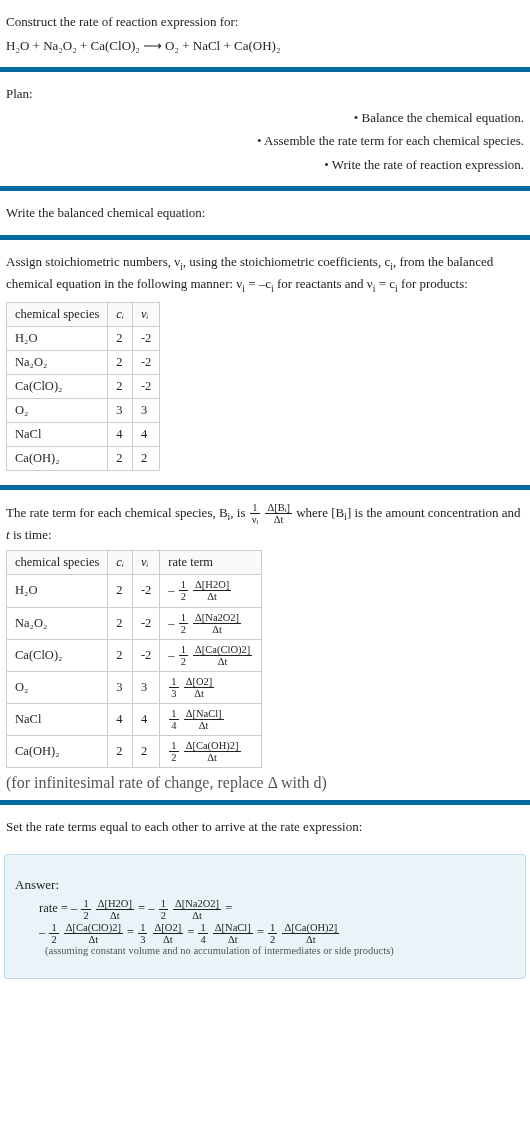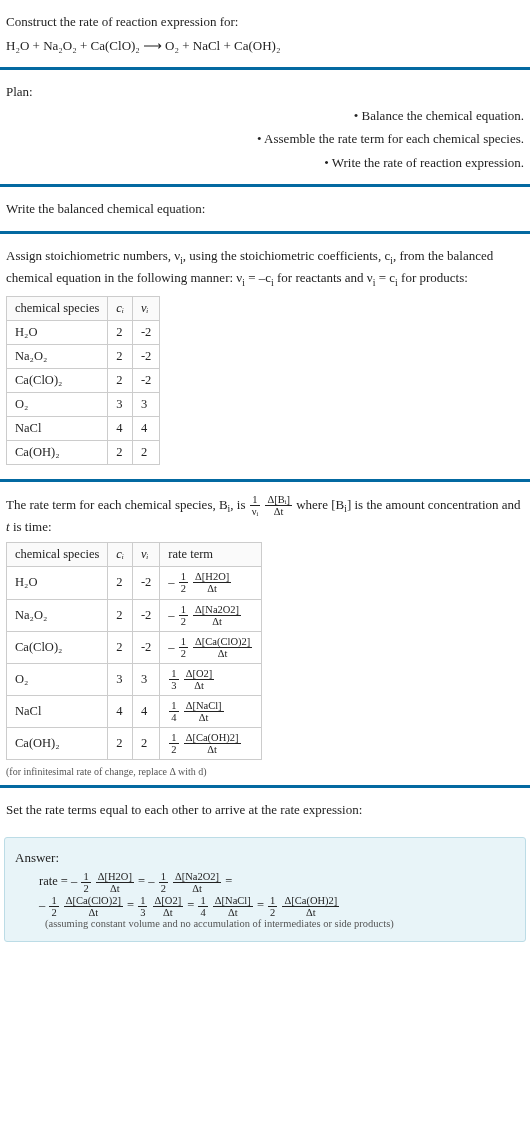--- a/index.html
+++ b/index.html
@@ -6,21 +6,21 @@
     margin: 0;
     padding: 0;
     font-family: Georgia, 'Times New Roman', serif;
     font-size: 13px;
     color: #222;
     background: #fff;
     width: 530px;
   }
   .section {
     padding: 8px 6px;
-    border-bottom: 3px solid #0369a1;
+    border-bottom: 5px solid #0369a1;
   }
   .section.no-border {
     border-bottom: none;
   }
   .block {
     margin: 4px 0;
     line-height: 1.5;
   }
   table.data {
     border-collapse: collapse;
@@ -32,29 +32,29 @@
     border: 1px solid #ccc;
     padding: 4px 8px;
     text-align: left;
     vertical-align: middle;
     font-weight: normal;
   }
   table.data th {
     background: #fafafa;
   }
   .small-note {
-    font-size: 10px;
+    font-size: 16px;
     color: #555;
     margin-top: 2px;
   }
   .answer-box {
     background: #e8f4f8;
     border: 1px solid #bcdce6;
     border-radius: 3px;
-    padding: 12px 10px;
+    padding: 22px 10px;
     margin: 6px 4px;
   }
   .answer-box .ans-label {
     font-size: 13px;
     margin-bottom: 4px;
   }
   .answer-box .ans-body {
     margin-left: 24px;
     font-size: 12.5px;
     line-height: 1.9;

